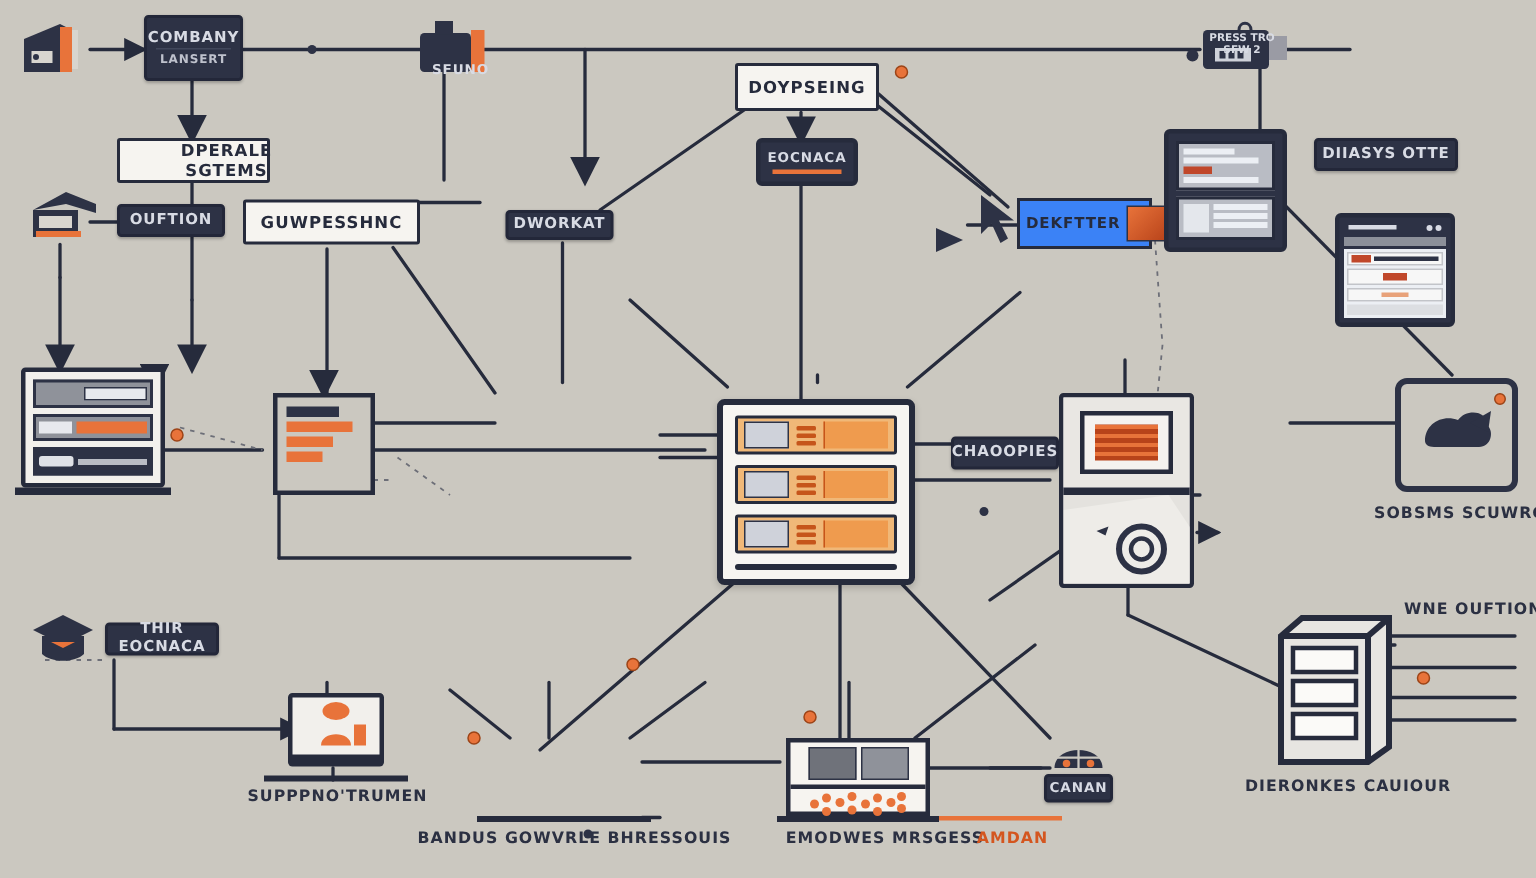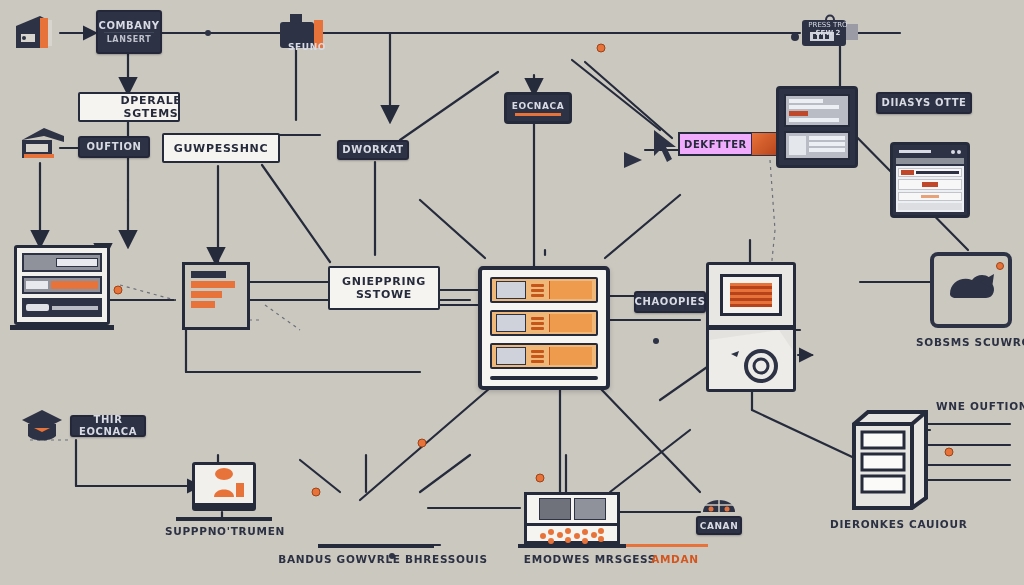--- a/index.html
+++ b/index.html
@@ -263,27 +263,30 @@
   </div>
 
   <div class="node chipw" style="left:162px;top:133px;width:118px;height:30px;">
     <span>GUWPESSHNC</span>
   </div>
 
   <div class="node chip" style="left:337px;top:140px;width:72px;height:20px;">
     <span class="l1">DWORKAT</span>
   </div>
 
+  <div class="node chipw" style="left:490px;top:42px;width:96px;height:32px;">
+    <span>DOYPSEING</span>
+  </div>
 
   <div class="node frame-dark" style="left:504px;top:92px;width:68px;height:32px;display:flex;flex-direction:column;align-items:center;justify-content:center;gap:2px;">
     <span style="color:#d8dbe4;font-size:9px;font-weight:bold;letter-spacing:.6px;filter:blur(.3px);">EOCNACA</span>
     <span style="width:46px;height:3px;background:#e8733a;display:block;"></span>
   </div>
 
-  <div class="node" style="left:678px;top:132px;width:90px;height:24px;background:#f0abfc;border:2.5px solid #262b3c;display:flex;align-items:center;padding:0 4px;box-sizing:border-box;gap:4px;">
+  <div class="node" style="left:678px;top:132px;width:90px;height:34px;background:#3b82f6;border:2.5px solid #262b3c;display:flex;align-items:center;padding:0 4px;box-sizing:border-box;gap:4px;">
     <span style="font-size:10px;font-weight:bold;color:#262b3c;letter-spacing:.6px;filter:blur(.3px);">DEKFTTER</span>
     <span style="width:26px;height:22px;background:linear-gradient(135deg,#e8733a,#b8431a);border:1px solid #2d3245;flex:none;"></span>
   </div>
 
   <svg class="glyph" style="left:650px;top:128px;" width="36" height="40" viewBox="0 0 36 40">
     <path d="M4,2 L4,28 L11,21 L17,34 L22,31 L16,19 L26,19 Z" fill="#2d3245"></path>
   </svg>
   <svg class="glyph" style="left:622px;top:150px;" width="22" height="20" viewBox="0 0 22 20">
     <path d="M2,2 L20,10 L2,18 Z" fill="#2d3245"></path>
   </svg>
@@ -293,21 +296,21 @@
       <rect x="2" y="8" width="44" height="26" rx="3" fill="#2d3245"></rect>
       <rect x="46" y="12" width="12" height="16" fill="#9a9ba4"></rect>
       <path d="M26,8 C26,2 34,2 34,8" stroke="#2d3245" stroke-width="2" fill="none"></path>
       <rect x="10" y="20" width="24" height="9" fill="#cfd2da"></rect>
       <rect x="13" y="22" width="4" height="5" fill="#2d3245"></rect>
       <rect x="19" y="22" width="4" height="5" fill="#2d3245"></rect>
       <rect x="25" y="22" width="4" height="5" fill="#2d3245"></rect>
     </svg>
   </div>
   <div class="node" style="left:806px;top:16px;width:44px;height:26px;display:flex;flex-direction:column;align-items:center;justify-content:center;">
-    <span style="color:#d8dbe4;font-size:7px;font-weight:normal;filter:blur(.3px);">PRESS TRO</span>
+    <span style="color:#d8dbe4;font-size:7px;font-weight:bold;filter:blur(.3px);">PRESS TRO</span>
     <span style="color:#d8dbe4;font-size:7px;font-weight:bold;filter:blur(.3px);">SFW 2</span>
   </div>
 
   <div class="node frame-dark" style="left:776px;top:86px;width:82px;height:82px;padding:5px;box-sizing:border-box;display:flex;flex-direction:column;gap:4px;">
     <div style="flex:1;background:#b9bcc4;border:2px solid #262b3c;padding:3px;box-sizing:border-box;display:flex;flex-direction:column;gap:2px;">
       <span style="height:4px;width:60%;background:#eceff4;display:block;"></span>
       <span style="height:4px;width:90%;background:#eceff4;display:block;"></span>
       <span style="height:5px;width:34%;background:#c0472a;display:block;"></span>
       <span style="height:4px;width:90%;background:#eceff4;display:block;"></span>
     </div>
@@ -365,23 +368,20 @@
   </div>
   <div style="position:absolute;left:10px;top:325px;width:104px;height:5px;background:#262b3c;"></div>
 
   <div class="node" style="left:182px;top:262px;width:68px;height:68px;border:3px solid #262b3c;background:#cbc8c0;padding:6px;box-sizing:border-box;display:flex;flex-direction:column;gap:3px;">
     <span style="height:7px;background:#2d3245;width:70%;display:block;"></span>
     <span style="height:7px;background:#e8733a;width:88%;display:block;"></span>
     <span style="height:7px;background:#e8733a;width:62%;display:block;"></span>
     <span style="height:7px;background:#e8733a;width:48%;display:block;"></span>
   </div>
 
-  <div class="node chipw" style="left:328px;top:266px;width:112px;height:44px;">
-    <span>GNIEPPRING SSTOWE</span>
-  </div>
 
   <div class="node" id="central-stack" style="left:478px;top:266px;width:132px;height:124px;">
     <div class="srow">
       <span class="thumb">
           <i></i>
           <i></i>
           <i></i>
         </span>
       <span class="lines">
           <span></span>

